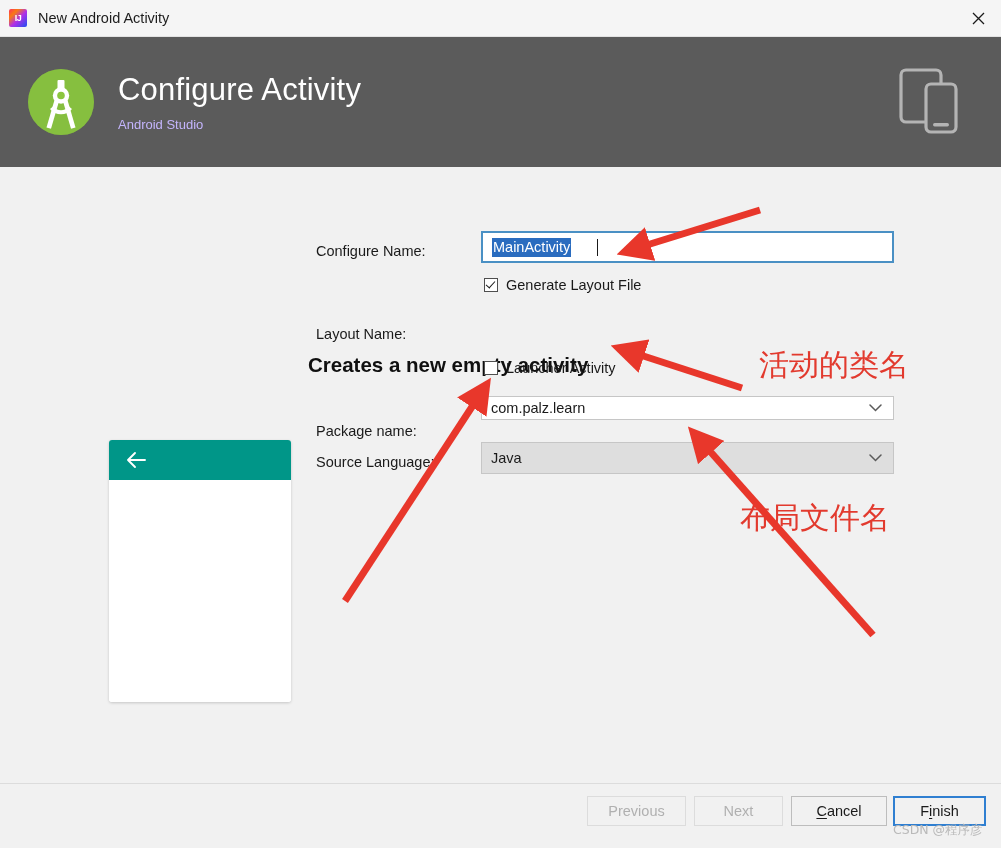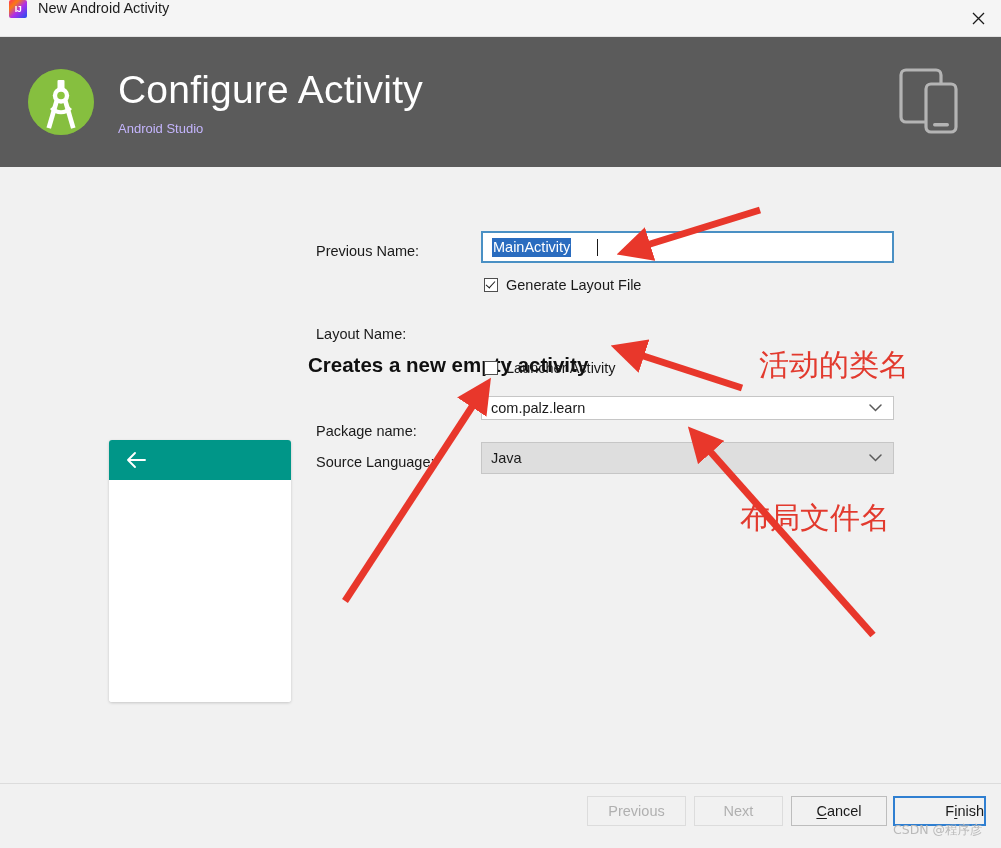--- a/index.html
+++ b/index.html
@@ -14,20 +14,21 @@
     overflow: hidden;
     position: relative;
   }
 
   
   .titlebar {
     height: 36px;
     background: #f5f5f5;
     border-bottom: 1px solid #e3e3e3;
     display: flex;
+    align-items: center;
     position: relative;
   }
   .titlebar-icon {
     width: 18px;
     height: 18px;
     margin-left: 9px;
     margin-right: 11px;
     border-radius: 2px;
     background: linear-gradient(135deg, #fe315d 0%, #f97a12 26%, #b02fe8 55%, #1f4ff2 100%);
     position: relative;
@@ -72,21 +73,21 @@
   }
   .logo {
     width: 70px;
     height: 70px;
     margin-left: 26px;
     margin-right: 22px;
     flex: none;
   }
   .banner-text { line-height: 1; }
   .banner-title {
-    font-size: 39px;
+    font-size: 31px;
     color: #ffffff;
     letter-spacing: 0.2px;
   }
   .banner-sub {
     font-size: 13px;
     color: #c4b5fd;
     margin-top: 13px;
   }
   .device-icons {
     position: absolute;
@@ -316,21 +317,21 @@
 
   <div class="preview">
     <div class="preview-appbar">
       <svg width="22" height="18" viewBox="0 0 22 18">
         <path d="M20 9 H3 M10 2 L3 9 L10 16" stroke="#ffffff" stroke-width="1.9" fill="none" stroke-linecap="round" stroke-linejoin="round"></path>
       </svg>
     </div>
     <div class="preview-body"></div>
   </div>
 
-  <div class="row-label" style="left:316px; top:76px;">Previous Name:</div>
+  <div class="row-label" style="left:316px; top:76px;">Configure Name:</div>
   <div class="field text-white focused" style="left:481px; top:64px; width:413px; height:32px;">
     <span class="sel">MainActivity</span>
       <span class="caret-line"></span>
   </div>
 
   <div class="cbrow" style="left:484px; top:110px;">
     <span class="cbox checked"></span>
     <span>Generate Layout File</span>
   </div>
 
@@ -382,18 +383,18 @@
 <div class="footer">
   <div class="btn disabled" style="left:587px; width:99px;">
     <span>Previous</span>
   </div>
   <div class="btn disabled" style="left:694px; width:89px;">
     <span>Next</span>
   </div>
   <div class="btn" style="left:791px; width:96px;">
     <span><u>C</u>ancel</span>
   </div>
-  <div class="btn focus" style="left:893px; width:93px;justify-content:flex-end;">
+  <div class="btn focus" style="left:893px; width:93px;">
     <span>F<u>i</u>nish</span>
   </div>
 </div>
 
 <div class="watermark">CSDN @程序彦</div>
 
 </body></html>

